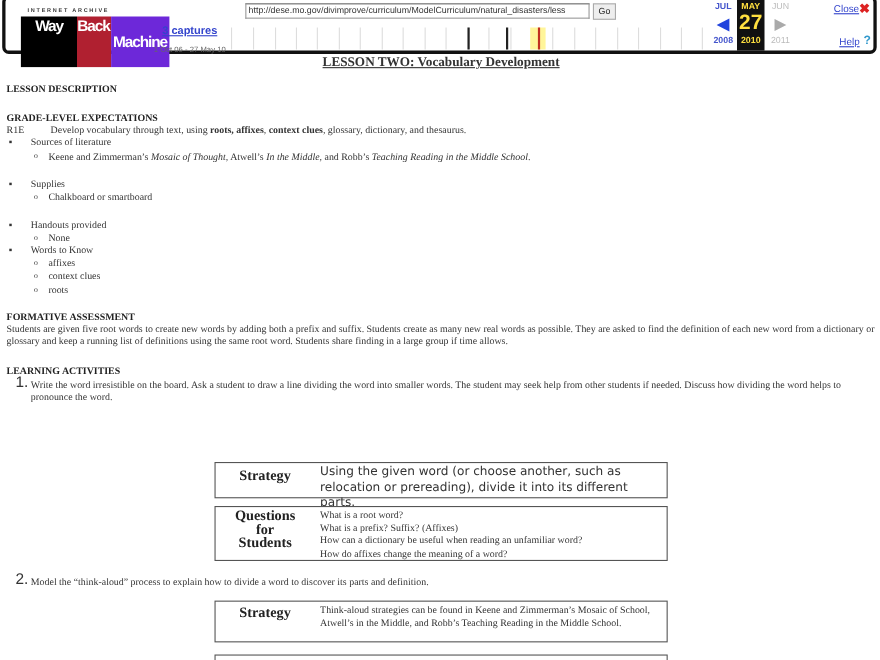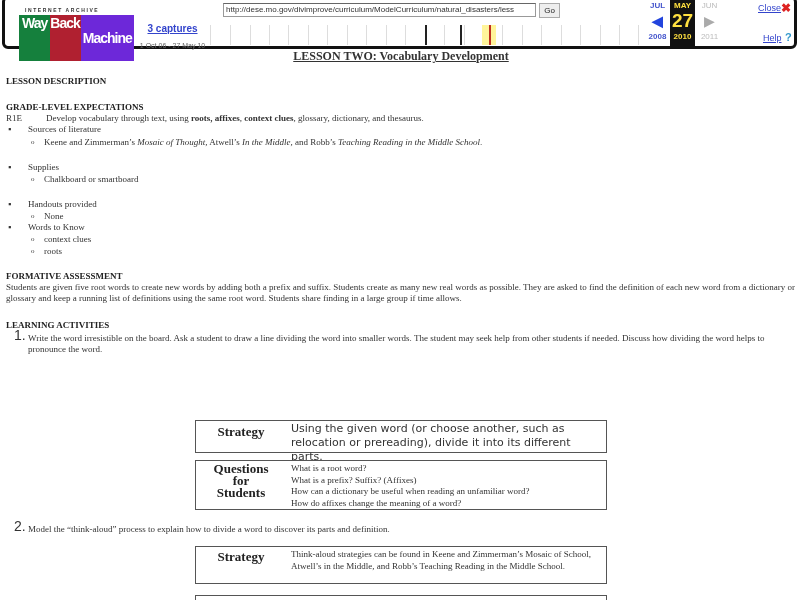--- a/index.html
+++ b/index.html
@@ -8,21 +8,21 @@
 
   
   #wb-toolbar {
     position: absolute; left: 2px; top: -4px; width: 795px; height: 53px;
     border: 3px solid #111; border-radius: 6px; background: #fff;
     font-family: "Liberation Sans", sans-serif;
   }
   #wb-logo { position: absolute; left: 14px; top: 8px; width: 90px; height: 36px; }
   #wb-logo .ia { font-size: 5px; letter-spacing: 1.6px; color: #333; font-weight: bold; display:block; margin-left: 6px; }
   #wb-logo .wm { display: flex; margin-top: 2px; font-family: "Liberation Sans", sans-serif; font-weight: bold; font-size: 14px; letter-spacing: -1px; line-height: 16px; }
-  #wb-logo .wm .way { color: #fff; background: #15803d; padding: 0 3px; }
+  #wb-logo .wm .way { color: #fff; background: #000000; padding: 0 13px; }
   #wb-logo .wm .back { color: #fff; background: #b02030; padding: 0 1px 0 0; }
   #wb-logo .wm .machine { color: #fff; background: #6d28d9; padding: 15px 2px; }
 
   #captures { position: absolute; left: 130px; top: 24px; text-align: center; width: 75px; }
   #captures a { color: #3344cc; text-decoration: underline; font-size: 10px; font-weight: bold; display:block; }
   #captures .range { font-size: 7px; color: #666; }
 
   #url-input {
     position: absolute; left: 218px; top: 4px; width: 313px; height: 14px;
     border: 1px solid #999; border-top-color: #666; font-size: 8px; color: #333;
@@ -163,20 +163,21 @@
     <span>Keene and Zimmerman’s </span><span class="it">Mosaic of Thought</span><span>, Atwell’s </span><span class="it">In the Middle</span><span>, and Robb’s </span><span class="it">Teaching Reading in the Middle School</span><span>.</span>
   </p>
 
   <p class="bul" style="margin-top:14px;">Supplies</p>
   <p class="sub" style="margin-top:1px;">Chalkboard or smartboard</p>
 
   <p class="bul" style="margin-top:14px;">Handouts provided</p>
   <p class="sub" style="margin-top:1px;">None</p>
 
   <p class="bul" style="">Words to Know</p>
+  <p class="sub" style="margin-top:1px;">affixes</p>
   <p class="sub" style="margin-top:1px;">context clues</p>
   <p class="sub" style="margin-top:1px;">roots</p>
 
   <div class="h" style="margin-top:14px;">FORMATIVE ASSESSMENT</div>
   <p>Students are given five root words to create new words by adding both a prefix and suffix. Students create as many new real words as possible. They are asked to find the definition of each new word from a dictionary or glossary and keep a running list of definitions using the same root word. Students share finding in a large group if time allows.</p>
 
   <div class="h" style="margin-top:16px;">LEARNING ACTIVITIES</div>
   <p class="num" style="margin-top:2px;padding-right:20px;">
     <span class="n">1.</span>
     <span>Write the word irresistible on the board. Ask a student to draw a line dividing the word into smaller words. The student may seek help from other students if needed. Discuss how dividing the word helps to pronounce the word.</span>

